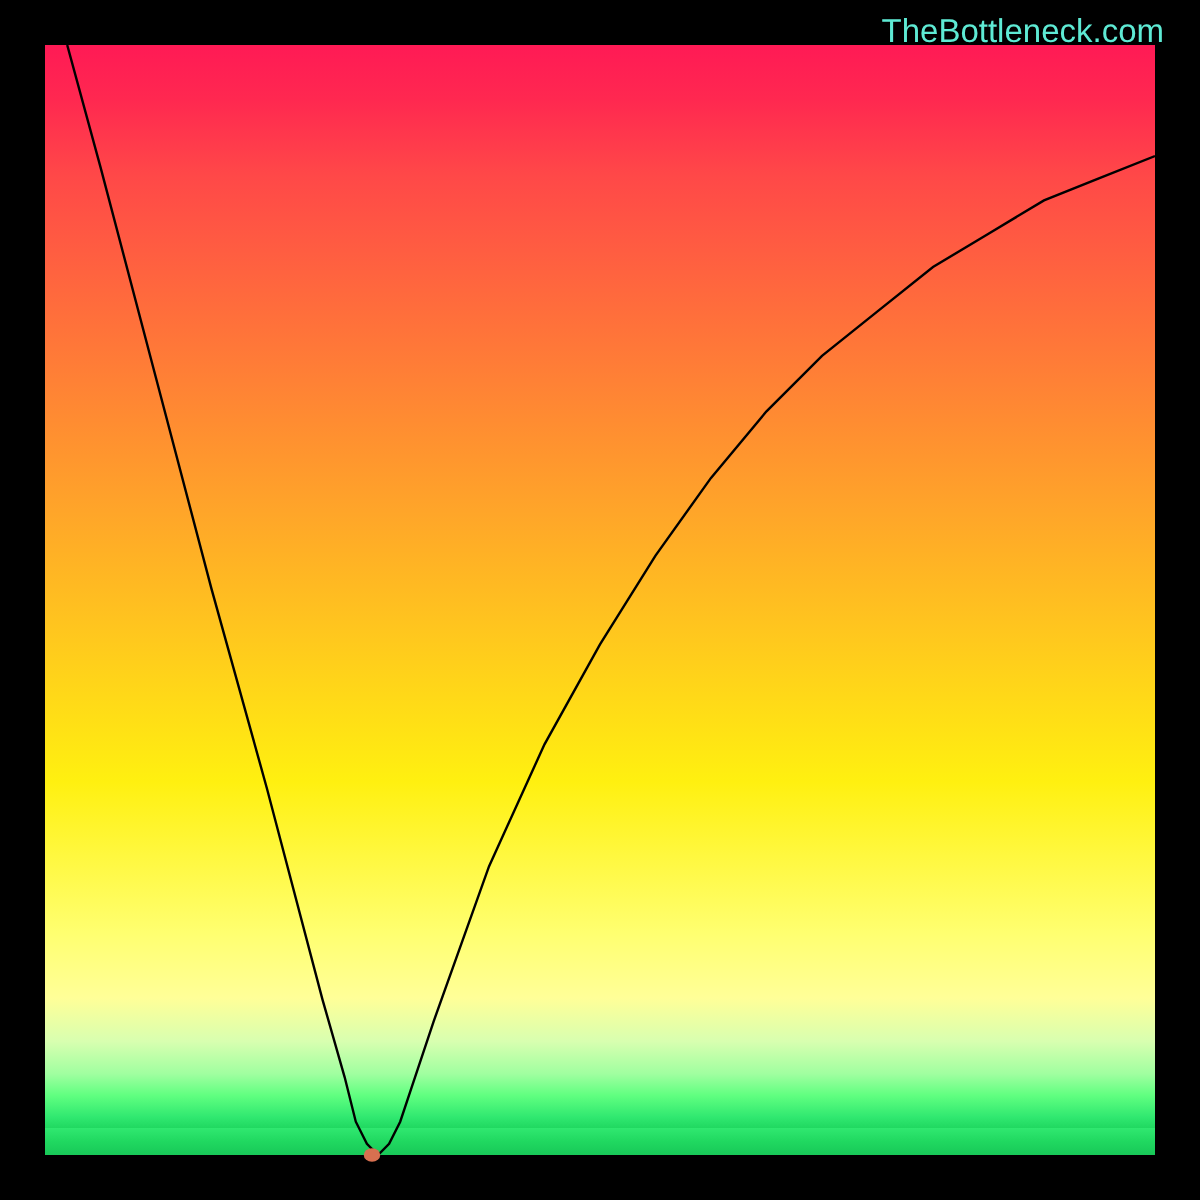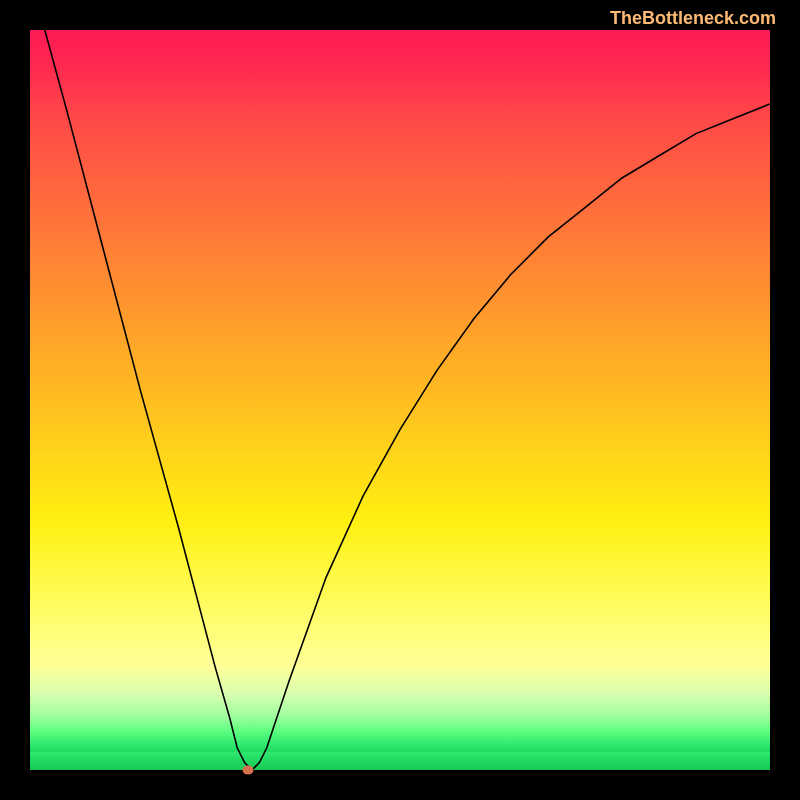--- a/index.html
+++ b/index.html
@@ -62,24 +62,24 @@
         #30e870 0%,
         #20d860 50%,
         #18c858 100%
       );
     }
     
     .watermark {
       position: absolute;
       top: 8px;
       right: 24px;
-      color: #fdba74;
+      color: #5eead4;
       font-family: Arial, sans-serif;
-      font-size: 18px;
-      font-weight: bold;
+      font-size: 22px;
+      font-weight: normal;
       z-index: 10;
     }
     
     .curve-svg {
       position: absolute;
       top: 0;
       left: 0;
       width: 100%;
       height: 100%;
       z-index: 5;

